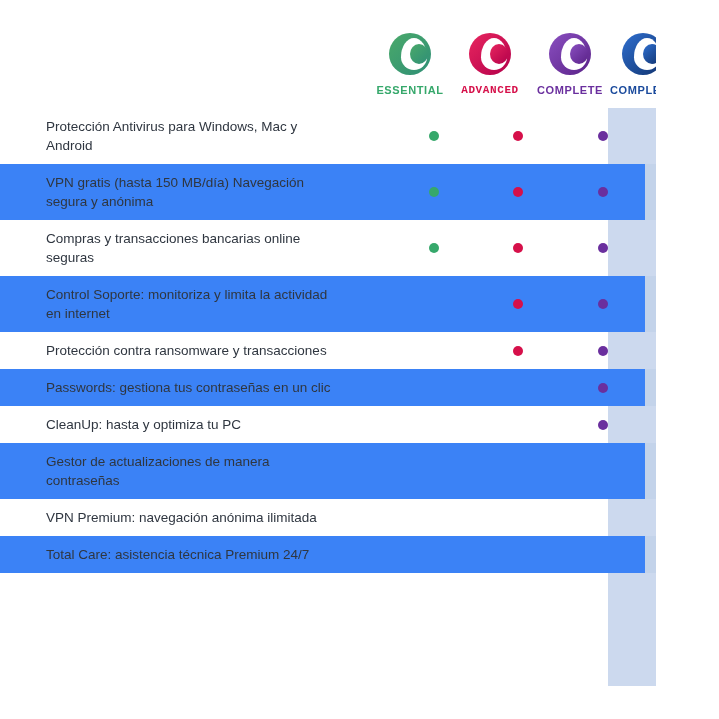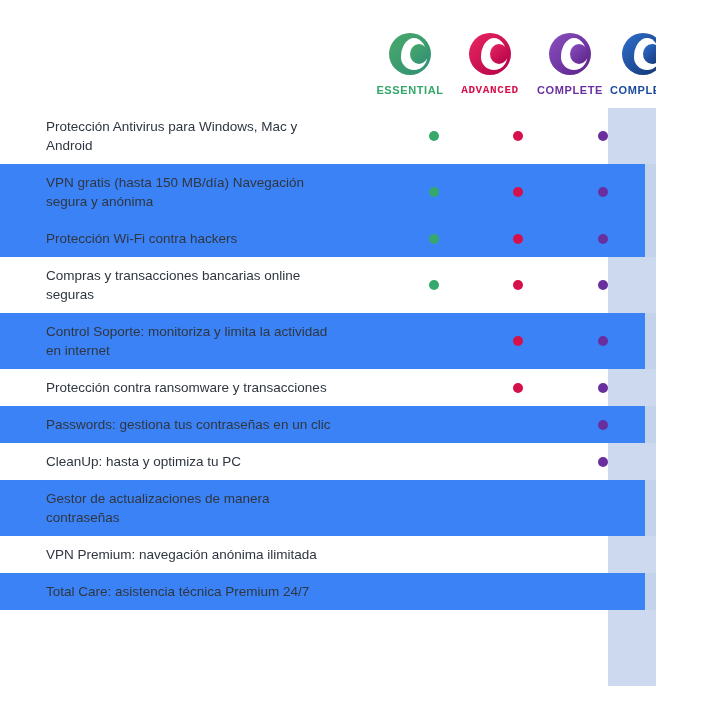--- a/index.html
+++ b/index.html
@@ -171,28 +171,20 @@
           <td class="dotcell-premium"><span class="dot" style="background: rgb(26, 74, 156);"></span></td>
         </tr>
         <tr class="alt">
           <td class="feature">VPN gratis (hasta 150 MB/día) Navegación segura y anónima</td>
           <td class="spacer"></td>
           <td class="dotcell"><span class="dot" style="background: rgb(54, 168, 107);"></span></td>
           <td class="dotcell"><span class="dot" style="background: rgb(214, 16, 74);"></span></td>
           <td class="dotcell"><span class="dot" style="background: rgb(106, 47, 158);"></span></td>
           <td class="dotcell-premium"><span class="dot" style="background: rgb(26, 74, 156);"></span></td>
         </tr>
-        <tr class="alt">
-          <td class="feature">Protección Wi-Fi contra hackers</td>
-          <td class="spacer"></td>
-          <td class="dotcell"><span class="dot" style="background: rgb(54, 168, 107);"></span></td>
-          <td class="dotcell"><span class="dot" style="background: rgb(214, 16, 74);"></span></td>
-          <td class="dotcell"><span class="dot" style="background: rgb(106, 47, 158);"></span></td>
-          <td class="dotcell-premium"><span class="dot" style="background: rgb(26, 74, 156);"></span></td>
-        </tr>
         <tr>
           <td class="feature">Compras y transacciones bancarias online seguras</td>
           <td class="spacer"></td>
           <td class="dotcell"><span class="dot" style="background: rgb(54, 168, 107);"></span></td>
           <td class="dotcell"><span class="dot" style="background: rgb(214, 16, 74);"></span></td>
           <td class="dotcell"><span class="dot" style="background: rgb(106, 47, 158);"></span></td>
           <td class="dotcell-premium"><span class="dot" style="background: rgb(26, 74, 156);"></span></td>
         </tr>
         <tr class="alt">
           <td class="feature">Control Soporte: monitoriza y limita la actividad en internet</td>

